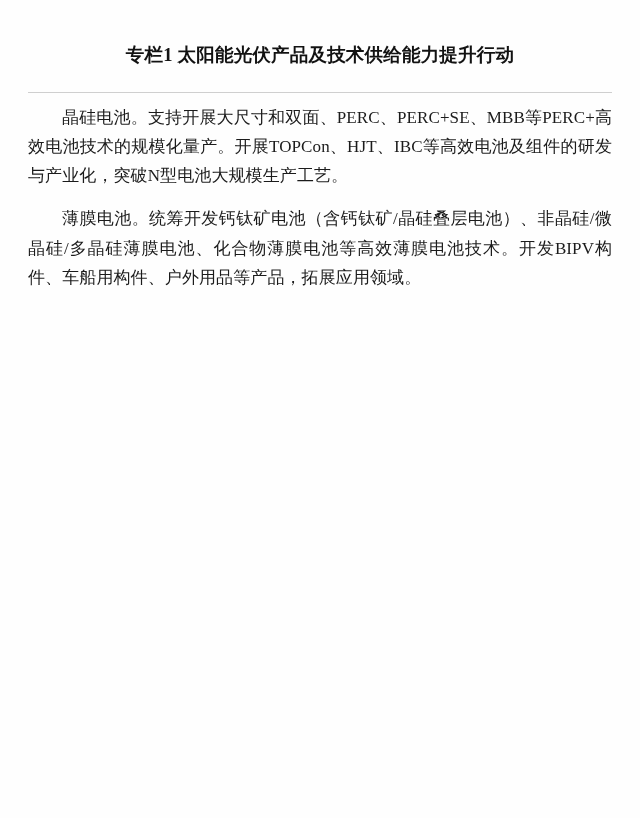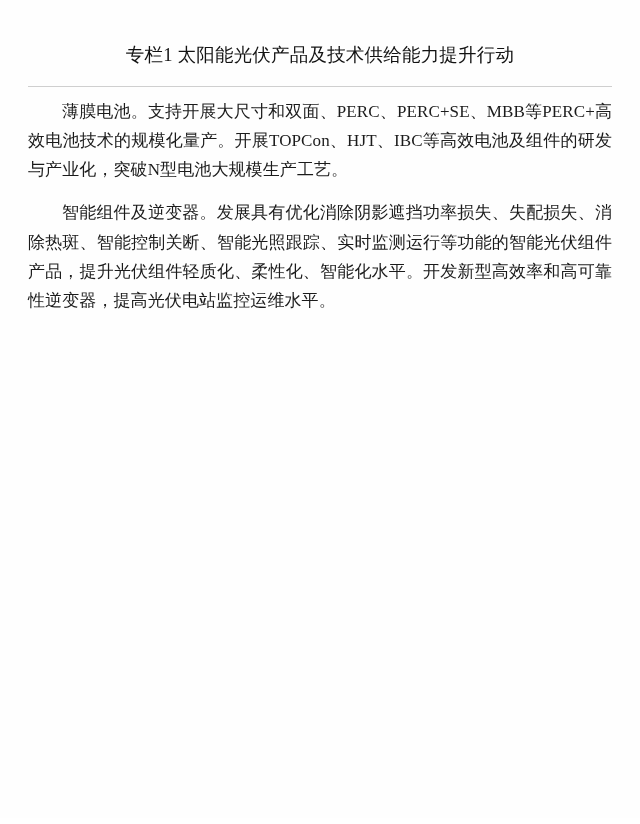--- a/index.html
+++ b/index.html
@@ -18,24 +18,24 @@
     position: relative;
     width: 640px;
     height: 824px;
     box-sizing: border-box;
     padding: 30px 28px 14px 28px;
     background: #fefefe;
   }
   .doc-title {
     text-align: center;
     font-size: 18.5px;
-    font-weight: 400;
+    font-weight: 700;
     letter-spacing: 0.2px;
     color: #121212;
-    margin: 12px 0 16px 0;
+    margin: 12px 0 22px 0;
     line-height: 1.5;
   }
   .rule {
     width: 100%;
     height: 1px;
     background: #cfcfcf;
     margin: 14px 0 10px 0;
   }
   .para {
     font-size: 17px;
@@ -61,21 +61,21 @@
 </style>
 </head>
 <body>
 
 <div class="page">
 
   <h1 class="doc-title">专栏1 太阳能光伏产品及技术供给能力提升行动</h1>
 
   <div class="rule"></div>
 
-  <p class="para">薄膜电池。支持开展大尺寸和双面、PERC、PERC+SE、MBB等PERC+高效电池技术的规模化量产。开展TOPCon、HJT、IBC等高效电池及组件的研发与产业化，突破N型电池大规模生产工艺。</p>
+  <p class="para">晶硅电池。支持开展大尺寸和双面、PERC、PERC+SE、MBB等PERC+高效电池技术的规模化量产。开展TOPCon、HJT、IBC等高效电池及组件的研发与产业化，突破N型电池大规模生产工艺。</p>
+
+  <p class="para">薄膜电池。统筹开发钙钛矿电池（含钙钛矿/晶硅叠层电池）、非晶硅/微晶硅/多晶硅薄膜电池、化合物薄膜电池等高效薄膜电池技术。开发BIPV构件、车船用构件、户外用品等产品，拓展应用领域。</p>
 
 
-
-  <p class="para">智能组件及逆变器。发展具有优化消除阴影遮挡功率损失、失配损失、消除热斑、智能控制关断、智能光照跟踪、实时监测运行等功能的智能光伏组件产品，提升光伏组件轻质化、柔性化、智能化水平。开发新型高效率和高可靠性逆变器，提高光伏电站监控运维水平。</p>
 
 
   <div class="footer-line"></div>
 </div>
 
 </body></html>

